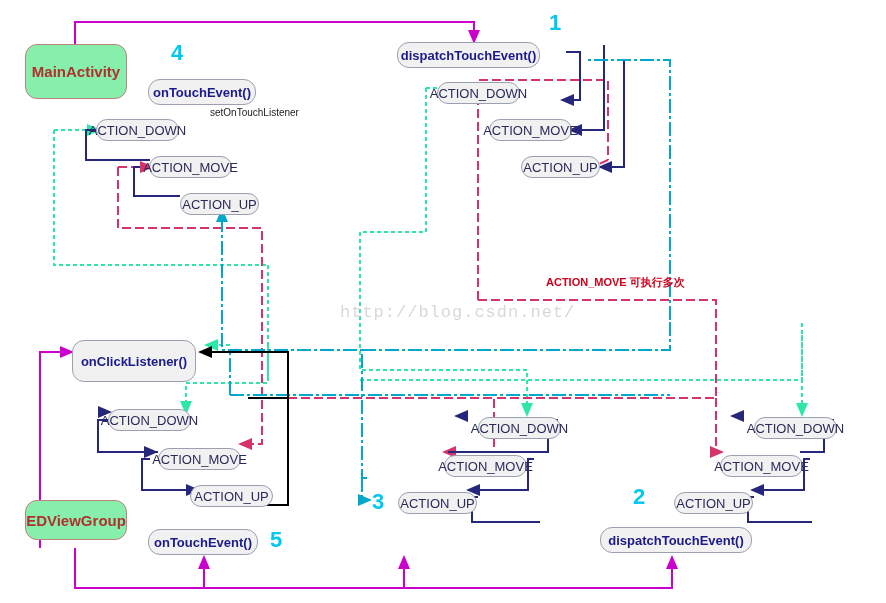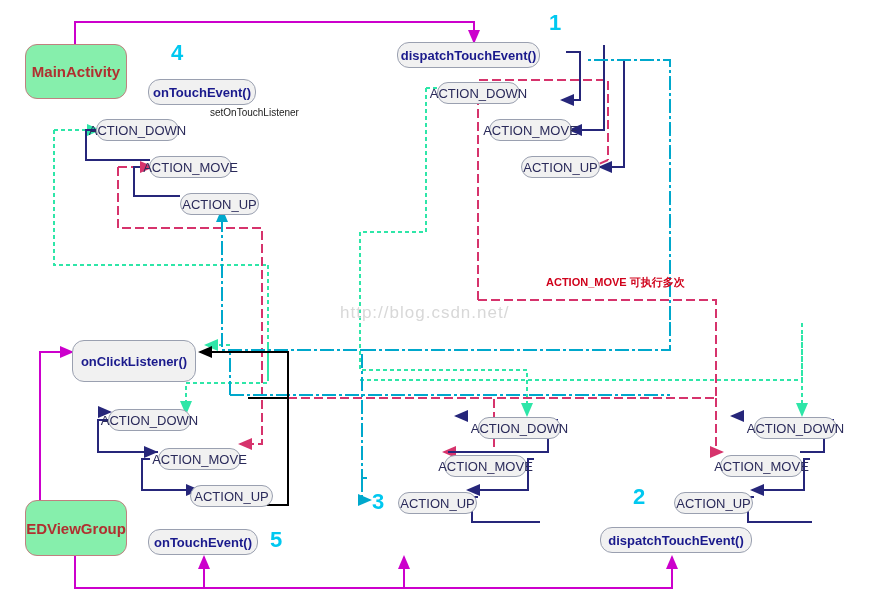--- a/index.html
+++ b/index.html
@@ -76,21 +76,21 @@
     color: #222222;
     font-size: 10px;
     white-space: nowrap;
   }
   .watermark {
     position: absolute;
     color: #d8d8d8;
     font-size: 17px;
     letter-spacing: 1px;
     white-space: nowrap;
-    font-family: Liberation Sans, sans-serif;
+    font-family: Liberation Mono, monospace;
   }
 </style>
 </head>
 <body>
 
 <div id="canvas">
 
   <svg id="svg-layer" viewBox="0 0 886 603">
     <defs>
       <marker id="ar-magenta" markerWidth="7" markerHeight="7" refX="6" refY="3" orient="auto">
@@ -180,21 +180,21 @@
       <path d="M232,352 L288,352 L288,505 L206,505"></path>
       <path d="M232,352 L200,352" marker-end="url(#ar-black)"></path>
       <path d="M288,398 L248,398"></path>
     </g>
   </svg>
 
   <div class="node actor" style="left:25px; top:44px; width:102px; height:55px;">
     <span>MainActivity</span>
   </div>
 
-  <div class="node actor" style="left:25px; top:500px; width:102px; height:56px;">
+  <div class="node actor" style="left:25px; top:500px; width:102px; height:40px;">
     <span>EDViewGroup</span>
   </div>
 
   <div class="node method" style="left:397px; top:42px; width:143px; height:26px;">
     <span>dispatchTouchEvent()</span>
   </div>
 
   <div class="node method" style="left:148px; top:79px; width:108px; height:26px;">
     <span>onTouchEvent()</span>
   </div>

